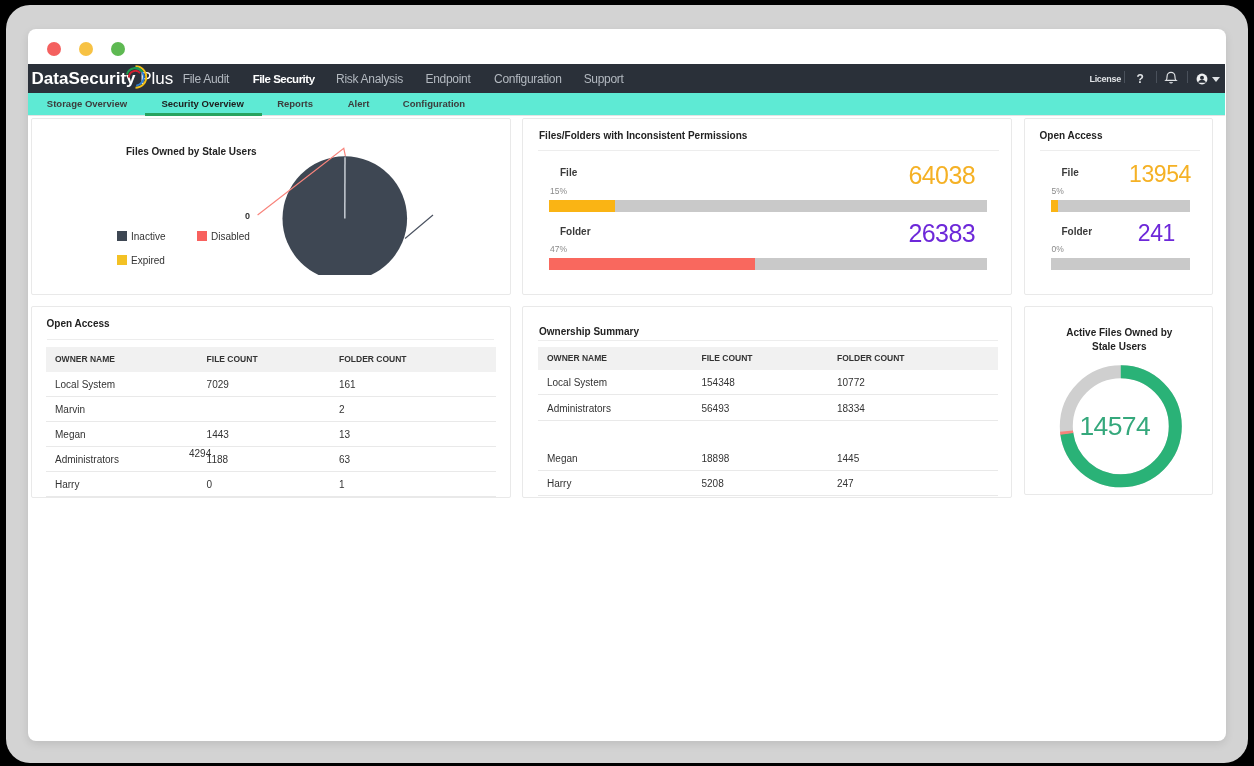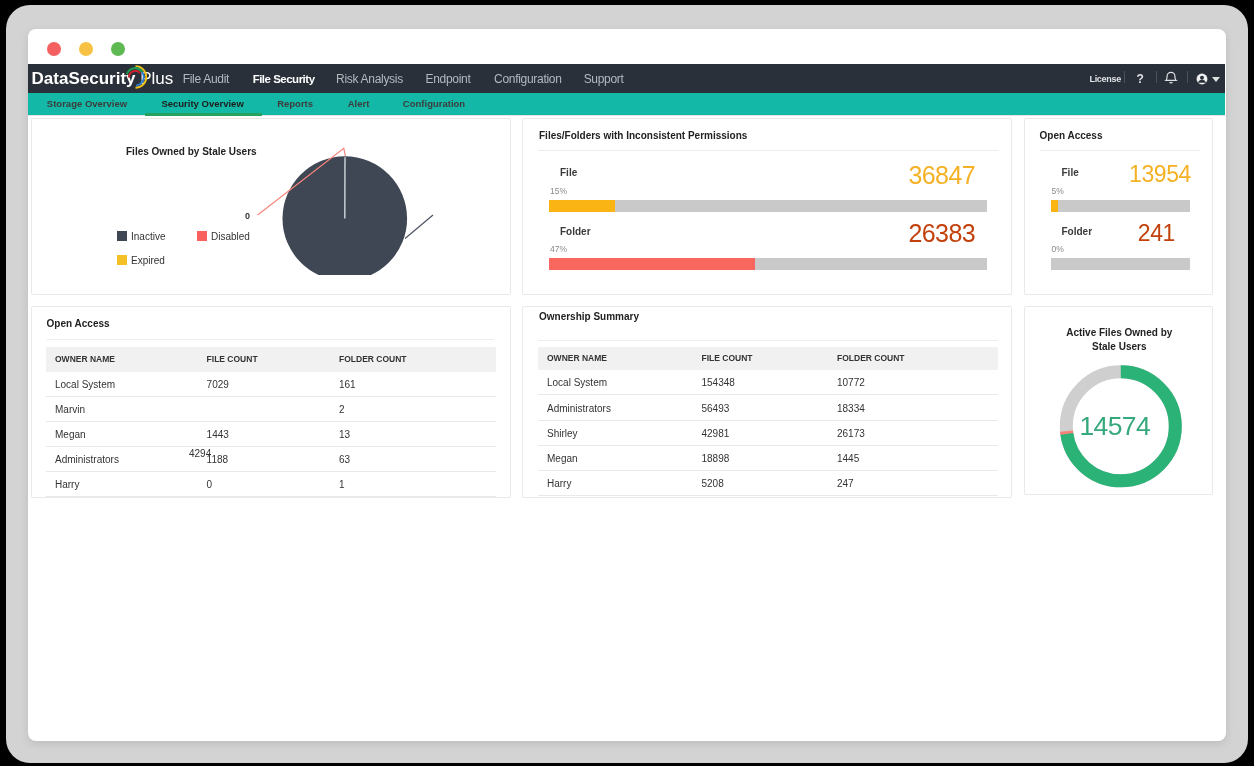--- a/index.html
+++ b/index.html
@@ -8,35 +8,35 @@
   #win { position:absolute; left:22px; top:24px; width:1198px; height:711.5px; background:#fff; border-radius:8px; overflow:hidden; box-shadow:0 3px 8px rgba(0,0,0,0.10); }
   
   .dot { position:absolute; top:13px; width:14px; height:14px; border-radius:50%; }
   
   #nav { position:absolute; left:0; top:35px; width:1197px; height:29px; background:#2a3039; }
   #logo { position:absolute; left:3.6px; top:0; height:29px; line-height:29px; font-size:17px; color:#fff; white-space:nowrap; }
   .mi { position:absolute; top:0; height:29px; line-height:30px; font-size:12px; letter-spacing:-0.3px; color:#b3b9c0; transform:translateX(-50%); white-space:nowrap; }
   .mi.act { color:#fff; font-weight:bold; font-size:11.5px; letter-spacing:-0.5px; }
   .nsep { position:absolute; top:7px; width:1px; height:12px; background:#4a515b; }
   
-  #tabs { position:absolute; left:0; top:64px; width:1197px; height:23px; background:#14b8a6; border-bottom:1px solid #e3e3e3; }
+  #tabs { position:absolute; left:0; top:64px; width:1197px; height:23px; background:#5eead4; border-bottom:1px solid #e3e3e3; }
   .tab { position:absolute; top:0; height:22px; line-height:21.5px; font-size:9.5px; font-weight:bold; color:#3c3c3c; transform:translateX(-50%); white-space:nowrap; }
   .tab.act { color:#1d1d1d; }
   #tgreen { position:absolute; left:117.3px; top:20px; width:116.6px; height:3px; background:#27a35f; }
   
   .card { position:absolute; background:#fff; border:1px solid #e9e9e9; border-radius:2px;text-decoration:underline; }
   .ctitle { position:absolute; font-size:10px; font-weight:bold; color:#222; white-space:nowrap; }
   .cdiv { position:absolute; height:1px; background:#ededed; }
   .blabel { position:absolute; font-size:10px; font-weight:bold; color:#3a3a3a; }
   .bpct { position:absolute; font-size:8.5px; color:#8a8a8a; }
   .bnum { position:absolute; font-size:25px; letter-spacing:-0.6px; text-align:right; }
   .track { position:absolute; height:12.5px; background:#c9c9c9; }
   .fill { position:absolute; height:12.5px; }
   .yellow { color:#f5b125; } .bg-yellow { background:#fab414; }
-  .red { color:#c2410c; } .bg-red { background:#f9685e; }
+  .red { color:#6d28d9; } .bg-red { background:#f9685e; }
   
   .thead { position:absolute; background:#f1f1f1; font-size:8.5px; font-weight:bold; color:#333; }
   .trow { position:absolute; font-size:10px; color:#333; border-bottom:1px solid #e9e9e9; }
   .c0 { position:absolute; left:9px; } .c1 { position:absolute; } .c2 { position:absolute; }
   .legsq { position:absolute; width:10px; height:10px; }
   .legtx { position:absolute; font-size:10px; color:#333; }
 </style>
 </head>
 <body>
 <div id="desk">
@@ -101,21 +101,21 @@
       <polyline points="225.6,96 311.8,29.4 313.4,37.2" fill="none" stroke="#f8847c" stroke-width="1.2"></polyline>
       <polyline points="373.1,119.5 401,96" fill="none" stroke="#4a5260" stroke-width="1.2"></polyline>
       <text x="213" y="100" font-size="9" font-weight="bold" fill="#333">0</text>
     </svg>
   </div>
 
   <div class="card" id="card2" style="left:494px; top:88.5px; width:490px; height:177px;">
     <div class="ctitle" style="left:16px; top:11px;">Files/Folders with Inconsistent Permissions</div>
     <div class="cdiv" style="left:15px; top:31.7px; width:461px;"></div>
     <div class="blabel" style="left:37px; top:48.5px;">File</div>
-    <div class="bnum yellow" style="right:36px; top:42.4px;">36847</div>
+    <div class="bnum yellow" style="right:36px; top:42.4px;">64038</div>
     <div class="bpct" style="left:27px; top:67px;">15%</div>
     <div class="track" style="left:26px; top:81.2px; width:438px;"></div>
     <div class="fill bg-yellow" style="left:26px; top:81.2px; width:66px;"></div>
     <div class="blabel" style="left:37px; top:107px;">Folder</div>
     <div class="bnum red" style="right:36px; top:100.4px;">26383</div>
     <div class="bpct" style="left:27px; top:125.5px;">47%</div>
     <div class="track" style="left:26px; top:139.2px; width:438px;"></div>
     <div class="fill bg-red" style="left:26px; top:139.2px; width:206px;"></div>
   </div>
 
@@ -162,42 +162,37 @@
           <span class="c2" style="left:293px;">63</span>
         </div>
     <div class="trow" style="left:14px; top:165.6px; width:450px; height:25px; line-height:25px;">
           <span class="c0">Harry</span>
           <span class="c1" style="left:160.6px;">0</span>
           <span class="c2" style="left:293px;">1</span>
         </div>
   </div>
 
   <div class="card" id="card5" style="left:494px; top:276.5px; width:490px; height:192px;">
-    <div class="ctitle" style="left:16px; top:4px;">Ownership Summary</div>
+    <div class="ctitle" style="left:16px; top:19px;">Ownership Summary</div>
     <div class="cdiv" style="left:15px; top:33.2px; width:460px;"></div>
     <div class="thead" style="left:15px; top:40.8px; width:460px; height:23px; line-height:23px;">
       <span class="c0">OWNER NAME</span>
           <span class="c1" style="left:163.5px;">FILE COUNT</span>
           <span class="c2" style="left:299px;">FOLDER COUNT</span>
     </div>
     <div class="trow" style="left:15px; top:63.8px; width:460px; height:25.2px; line-height:25.2px;">
           <span class="c0">Local System</span>
           <span class="c1" style="left:163.5px;">154348</span>
           <span class="c2" style="left:299px;">10772</span>
         </div>
     <div class="trow" style="left:15px; top:89px; width:460px; height:25.2px; line-height:25.2px;">
           <span class="c0">Administrators</span>
           <span class="c1" style="left:163.5px;">56493</span>
           <span class="c2" style="left:299px;">18334</span>
         </div>
-    <div class="trow" style="left:15px; top:114.2px; width:460px; height:25.2px; line-height:25.2px;">
-          <span class="c0">Shirley</span>
-          <span class="c1" style="left:163.5px;">42981</span>
-          <span class="c2" style="left:299px;">26173</span>
-        </div>
     <div class="trow" style="left:15px; top:139.4px; width:460px; height:25.2px; line-height:25.2px;">
           <span class="c0">Megan</span>
           <span class="c1" style="left:163.5px;">18898</span>
           <span class="c2" style="left:299px;">1445</span>
         </div>
     <div class="trow" style="left:15px; top:164.6px; width:460px; height:25.2px; line-height:25.2px;">
           <span class="c0">Harry</span>
           <span class="c1" style="left:163.5px;">5208</span>
           <span class="c2" style="left:299px;">247</span>
         </div>

